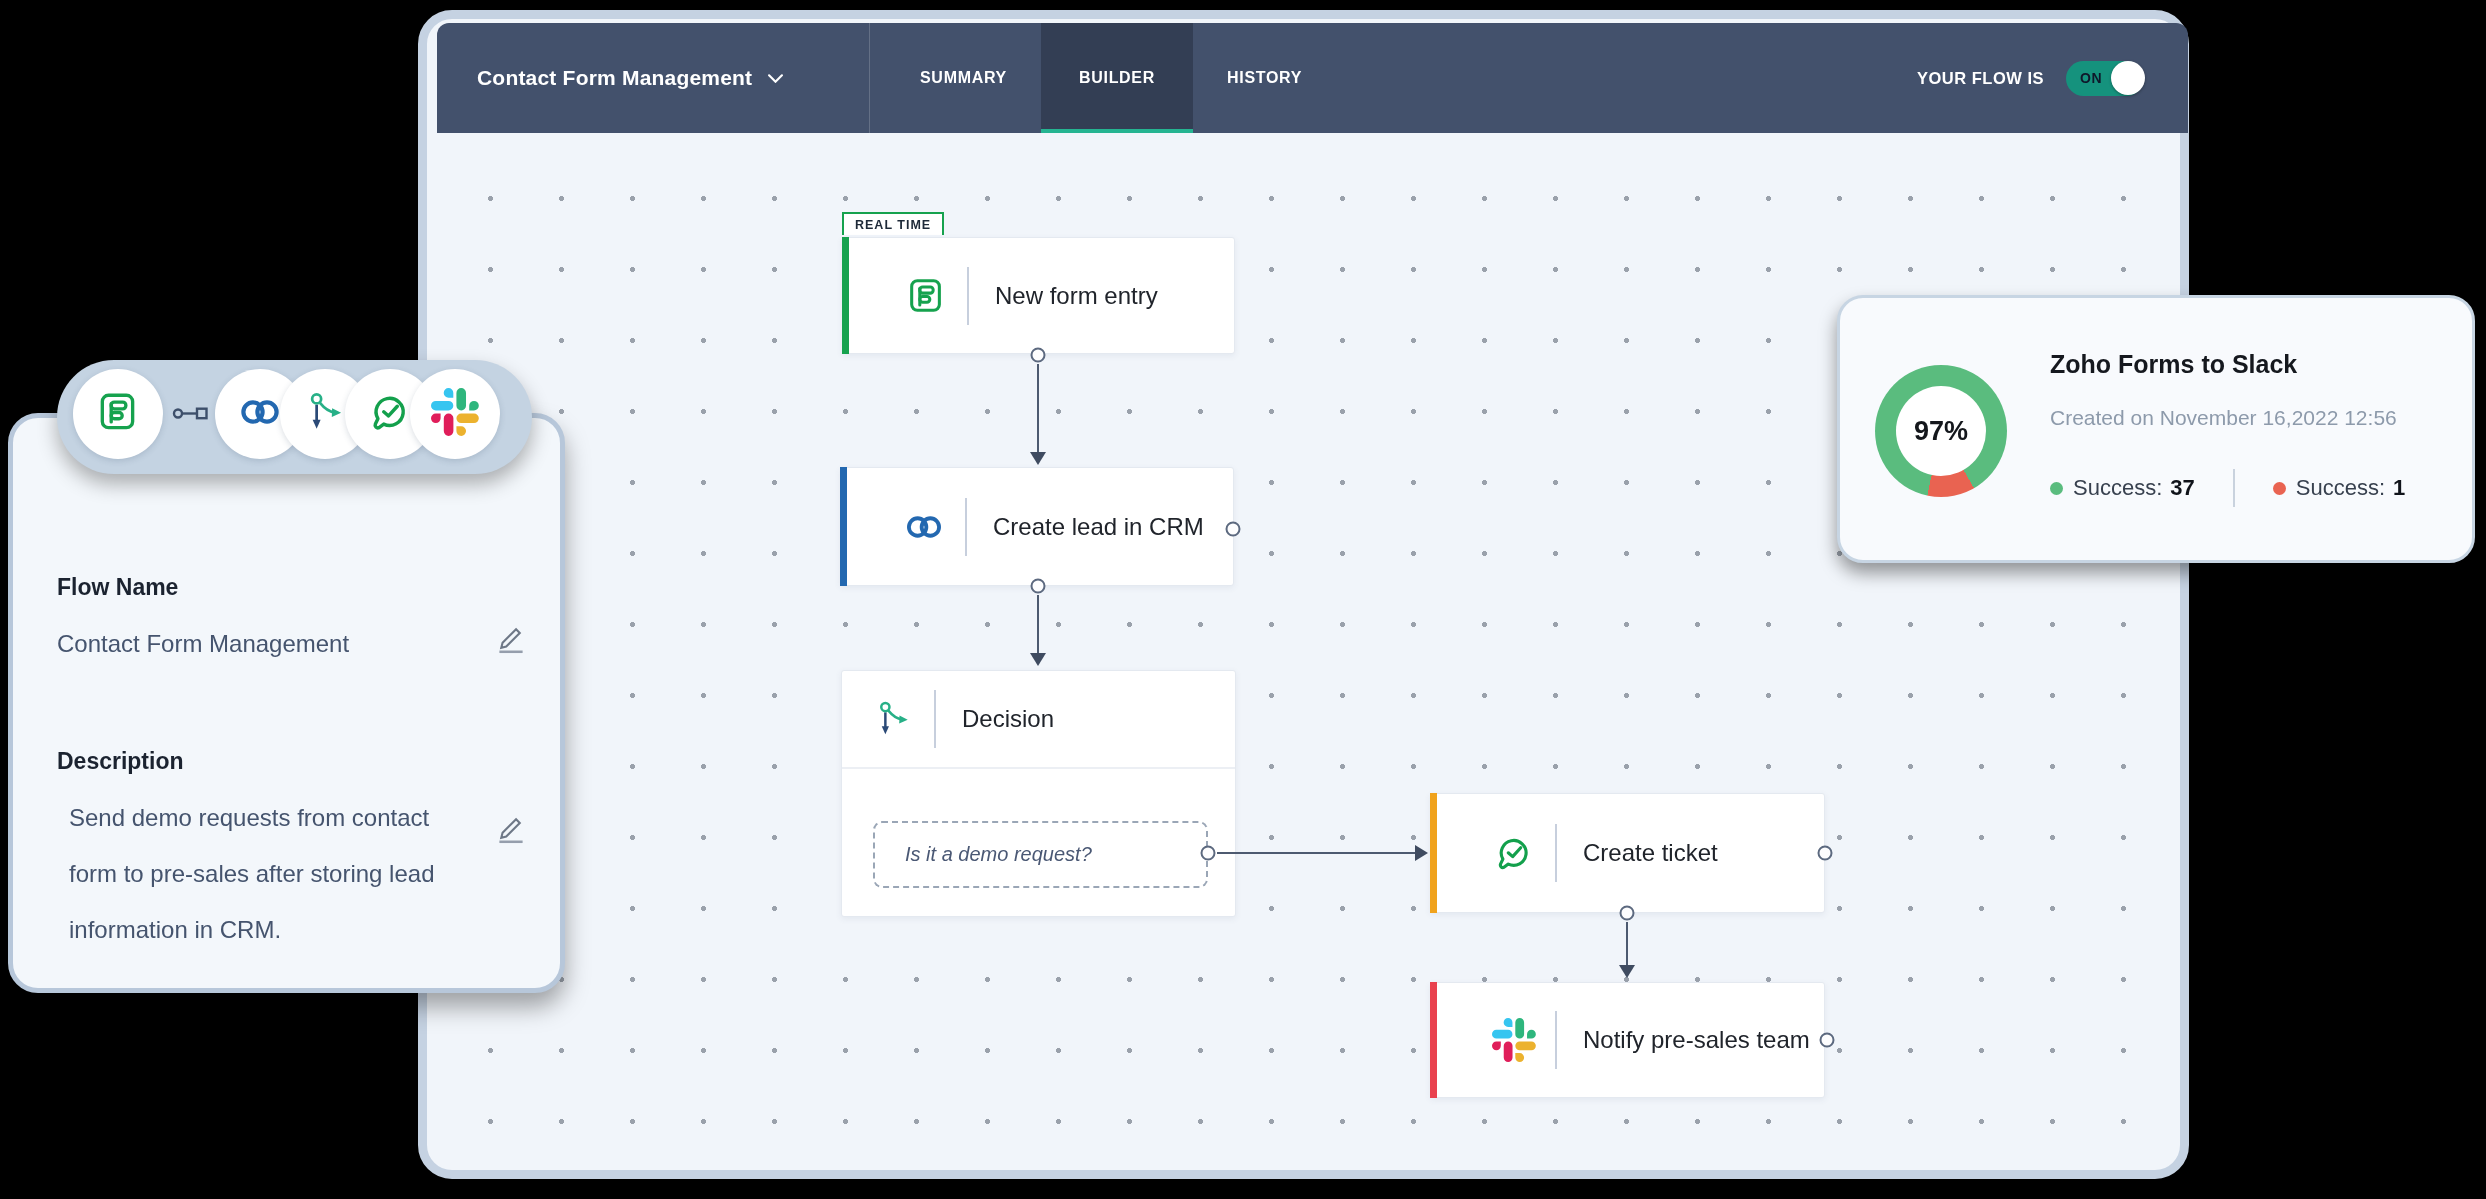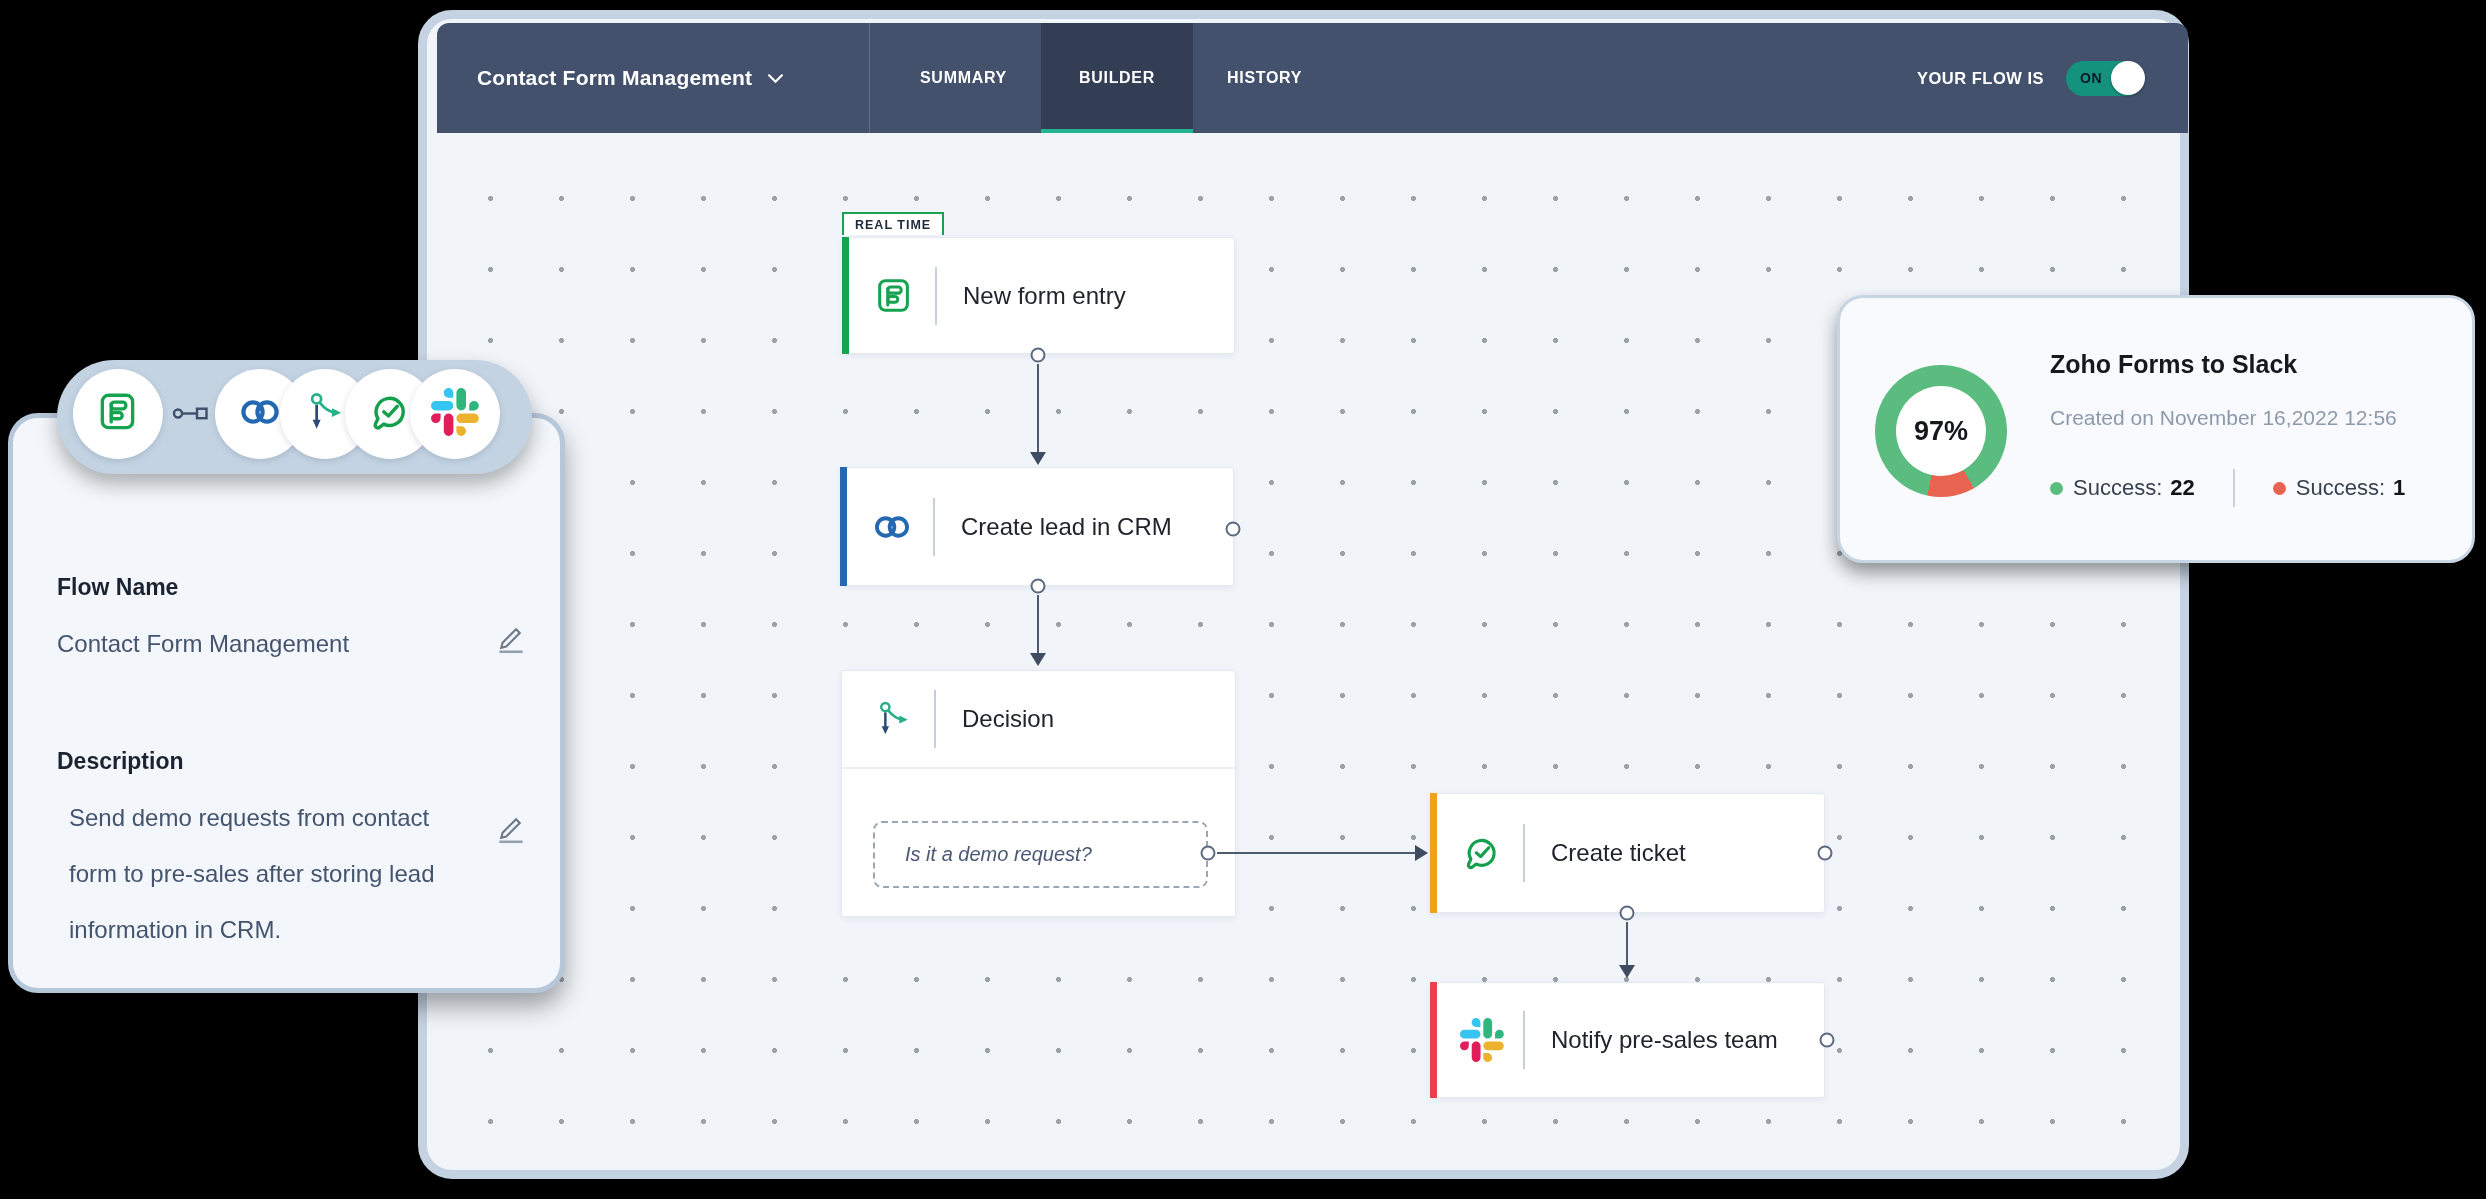--- a/index.html
+++ b/index.html
@@ -38,21 +38,21 @@
   .toggle-on { position:absolute; left:14px; top:50%; transform:translateY(-50%);
     font-size:14px; font-weight:700; color:#0f172a; letter-spacing:.5px; }
   .toggle-knob { position:absolute; right:-1px; top:50%; transform:translateY(-50%);
     width:34px; height:34px; border-radius:50%; background:#fff;
     box-shadow:0 1px 3px rgba(0,0,0,.35); }
 
   
   .node {
     position:absolute; background:#fff; border:1px solid #e4e9f0; border-radius:3px;
     box-shadow:0 2px 6px rgba(60,80,110,.08);
-    display:flex; align-items:center;
+    display:flex; align-items:center;padding-left:32px;
   }
   .node .bar { position:absolute; left:-1px; top:-1px; bottom:-1px; width:7px; background:var(--bar); }
   .node-icon { width:46px; margin-left:28px; display:flex; align-items:center; justify-content:center; flex:0 0 auto; }
   .node-vdiv { width:2px; height:58px; background:#c7cfdd; margin-left:18px; margin-right:26px; flex:0 0 auto; }
   .node-label { font-size:24px; font-weight:500; color:#20242b; white-space:nowrap; }
 
   .badge {
     position:absolute; background:#fff; border:2.5px solid #16a24e; border-bottom:none;
     padding:4px 11px 3px 11px; font-size:12.5px; font-weight:700; letter-spacing:1px; color:#1d2938;
   }
@@ -318,21 +318,21 @@
     <div class="donut">
       <div class="donut-hole">
         <span class="donut-pct">97%</span>
       </div>
     </div>
     <div class="stats-title">Zoho Forms to Slack</div>
     <div class="stats-created">Created on November 16,2022 12:56</div>
     <div class="stats-legend">
       <span class="dot" style="background:#5abc7e;"></span>
       <span class="legend-name">Success:</span>
-      <span class="legend-num">22</span>
+      <span class="legend-num">37</span>
       <span class="legend-div"></span>
       <span class="dot" style="background:#e96351;"></span>
       <span class="legend-name">Success:</span>
       <span class="legend-num">1</span>
     </div>
   </div>
 
 </div>
 
 </body></html>

